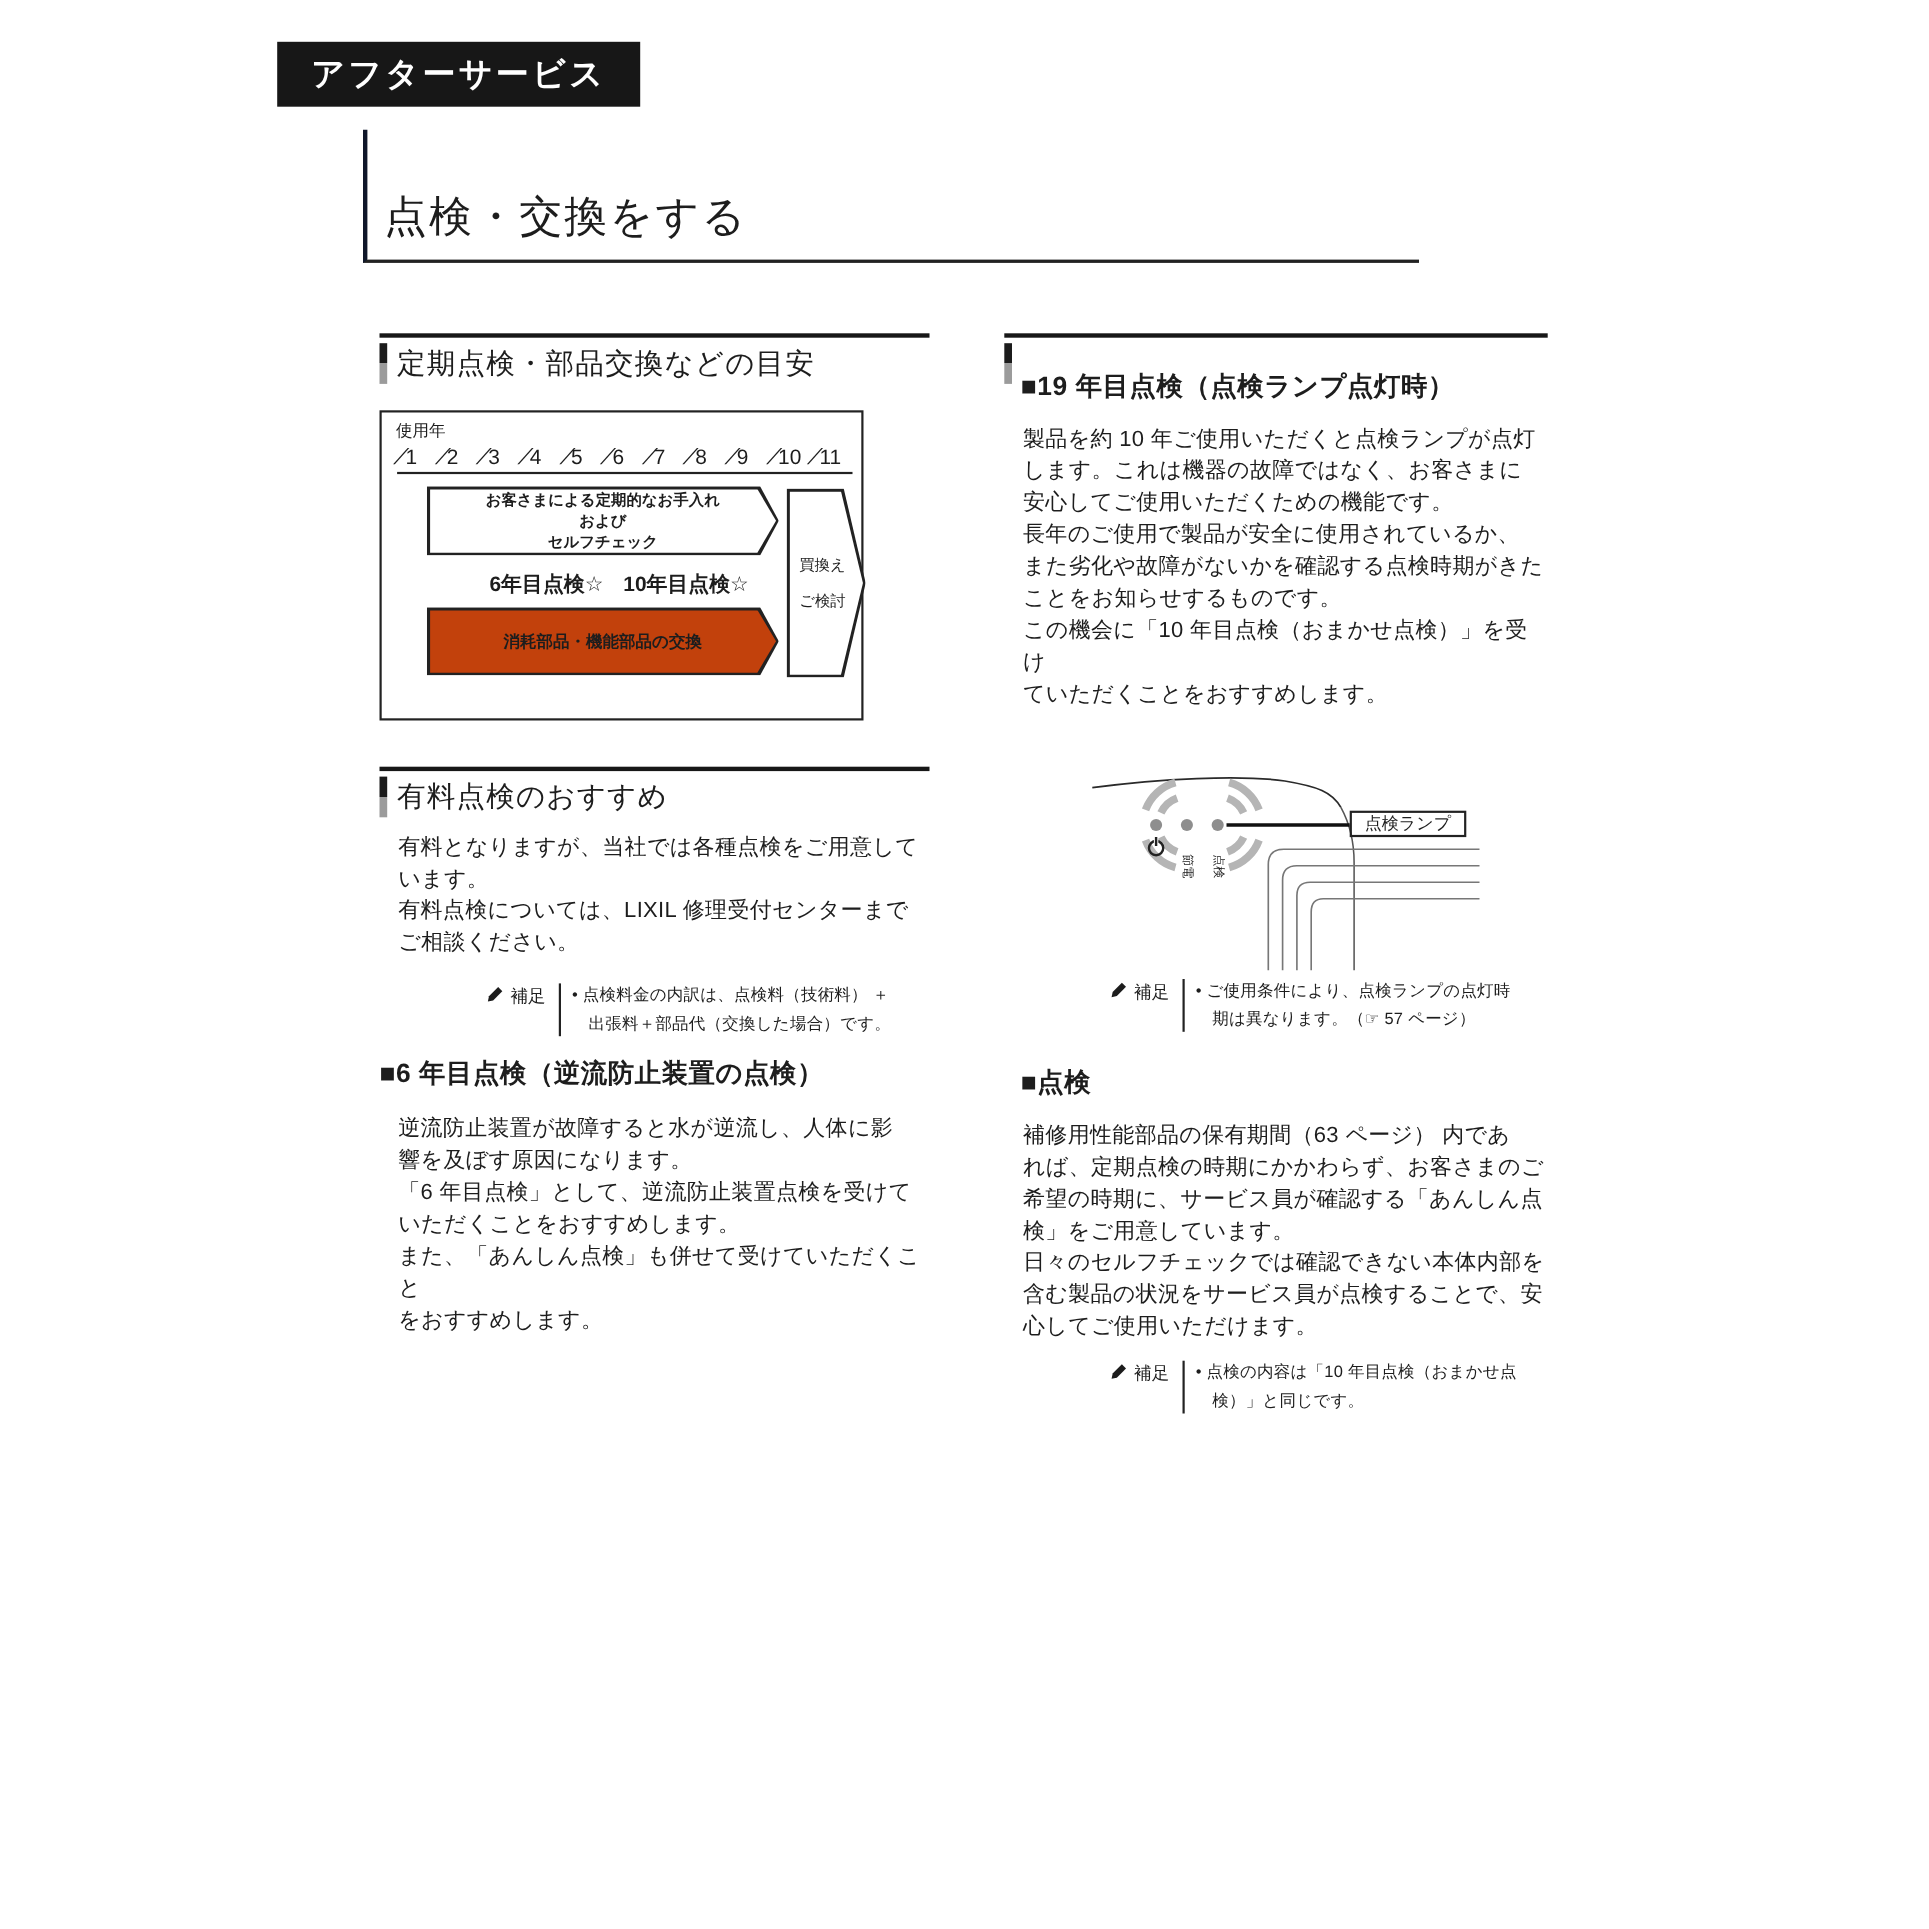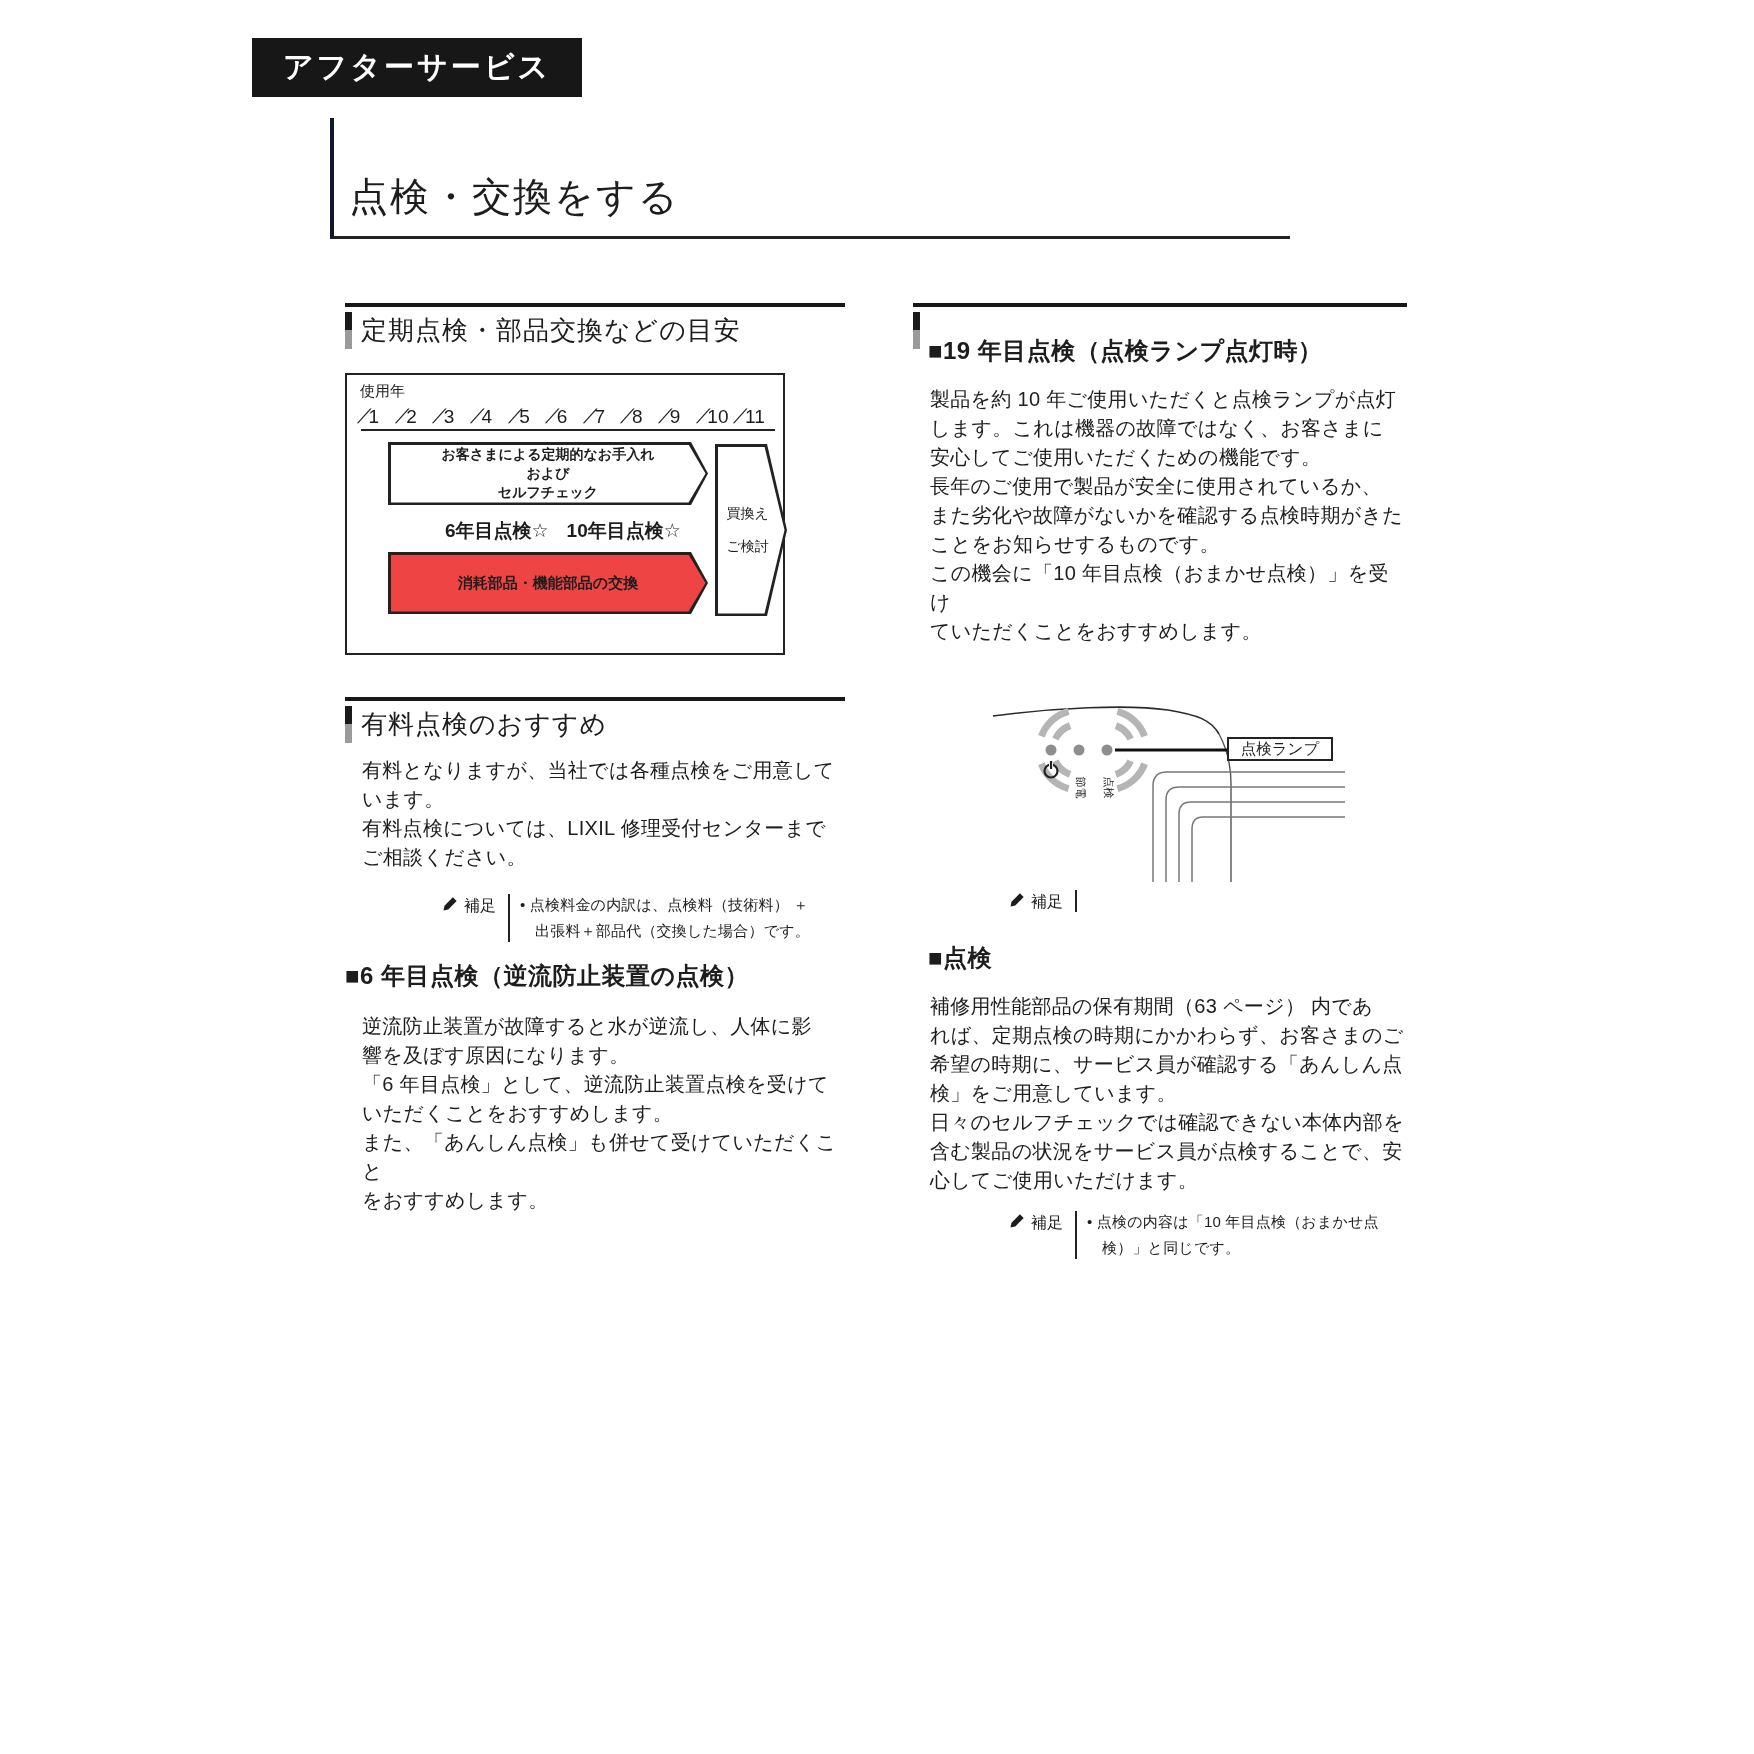--- a/index.html
+++ b/index.html
@@ -40,21 +40,21 @@
   .yi{flex:1;display:flex;align-items:baseline;font-size:19px;}
   .yt{display:inline-block;transform:skewX(-32deg);margin-right:2px;font-size:20px;}
   .shape{position:absolute;}
   .sh-outer{position:absolute;inset:0;background:#222;}
   .sh-inner{position:absolute;inset:2.5px;background:#fff;display:flex;align-items:center;justify-content:center;text-align:center;}
   .arrow .sh-outer,.arrow .sh-inner{clip-path:polygon(0 0,calc(100% - 17px) 0,100% 50%,calc(100% - 17px) 100%,0 100%);}
   .pent .sh-outer,.pent .sh-inner{clip-path:polygon(0 0,calc(100% - 20px) 0,100% 50%,calc(100% - 20px) 100%,0 100%);}
   .care{left:41px;top:67px;width:320px;height:63px;}
   .care .sh-inner{font-size:14px;font-weight:bold;line-height:19px;white-space:pre-line;}
   .parts{left:41px;top:177px;width:320px;height:62px;}
-  .parts .sh-inner{background:#ef4444;font-size:15px;font-weight:bold;}
+  .parts .sh-inner{background:#c2410c;font-size:15px;font-weight:bold;}
   .replace{left:368px;top:69px;width:72px;height:172px;}
   .replace .sh-inner{justify-content:flex-start;align-items:center;padding-left:9px;text-align:left;
                      font-size:14px;line-height:33px;white-space:pre-line;}
   .stars{position:absolute;left:41px;top:143px;width:340px;display:flex;font-size:19px;font-weight:bold;}
   .star6{margin-left:57px;}
   .star10{margin-left:18px;}
 
   
   .lamp{position:relative;height:230px;margin-top:8px;}
   .lamp svg{position:absolute;inset:0;}
@@ -258,20 +258,22 @@
 
     <div class="note note2">
       <div class="note-head">
         <span><svg width="18" height="18" viewBox="0 0 20 20">
               <path d="M13.2 2.6l4.2 4.2-9.3 9.3-5.3 1.1 1.1-5.3z" fill="#1c1c1c"></path>
             </svg></span>
         <span>補足</span>
       </div>
       <div class="note-rule"></div>
       <div class="note-body">
+        <div class="bullet">• ご使用条件により、点検ランプの点灯時
+期は異なります。（☞ 57 ページ）</div>
       </div>
     </div>
 
     <div class="sub-head m-subi" style="padding-left:15px;">■点検</div>
     <div class="body-text m-bodyi">補修用性能部品の保有期間（63 ページ） 内であ
 れば、定期点検の時期にかかわらず、お客さまのご
 希望の時期に、サービス員が確認する「あんしん点
 検」をご用意しています。
 日々のセルフチェックでは確認できない本体内部を
 含む製品の状況をサービス員が点検することで、安

